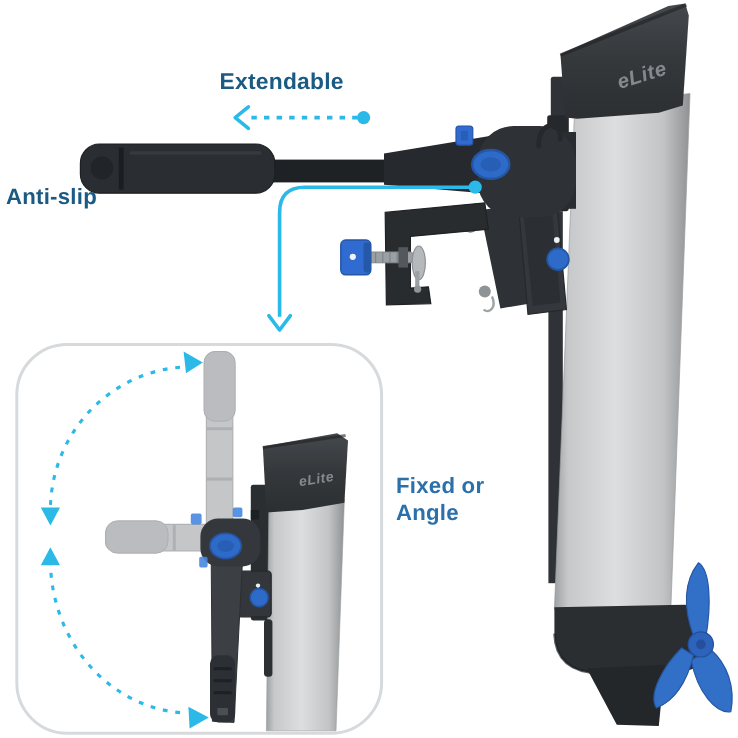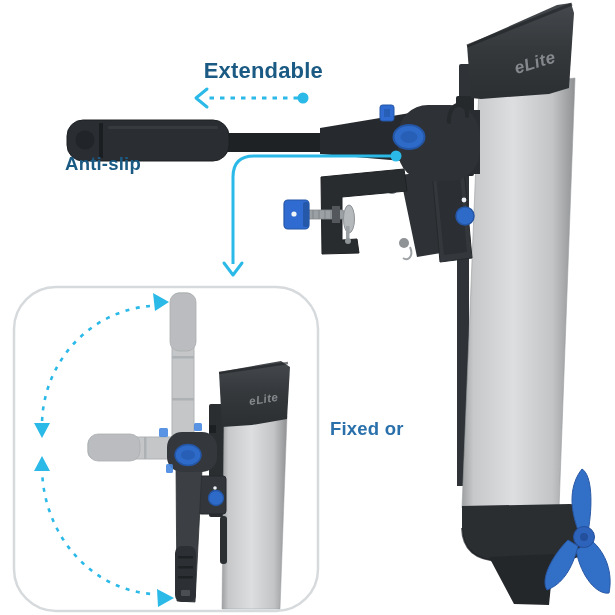--- a/index.html
+++ b/index.html
@@ -2,23 +2,23 @@
 <html><head>
 <meta charset="utf-8">
 <style>
   html,body{margin:0;padding:0;background:#ffffff;}
   .stage{
     position:relative;width:615px;height:615px;background:#ffffff;overflow:hidden;
     font-family:"Liberation Sans",sans-serif;
   }
   .scene{position:absolute;left:0;top:0;}
   .lbl{position:absolute;font-weight:bold;letter-spacing:.2px;}
-  .lbl-extendable{left:183px;top:58px;width:140px;text-align:right;font-size:22px;color:#1a5a83;}
-  .lbl-antislip{left:5px;top:152px;width:196px;text-align:center;font-size:18.5px;line-height:23px;color:#1a5a83;}
-  .lbl-angle{left:330px;top:418px;font-size:18.5px;line-height:21.5px;color:#2a70ab;}
+  .lbl-extendable{left:183px;top:58px;width:140px;text-align:left;font-size:19px;color:#1a5a83;}
+  .lbl-antislip{left:5px;top:152px;width:196px;text-align:left;font-size:18.5px;line-height:23px;color:#1a5a83;}
+  .lbl-angle{left:330px;top:394px;font-size:18.5px;line-height:21.5px;color:#2a70ab;}
   .logo-text{font-family:"Liberation Sans",sans-serif;font-style:italic;font-weight:bold;fill:#85898d;letter-spacing:.5px;}
 </style>
 </head>
 <body>
 
 <div class="stage">
 
   <svg class="scene" width="615" height="615" viewBox="0 0 615 615">
     <defs>
       <linearGradient id="silver" x1="0" y1="0" x2="1" y2="0">
@@ -184,15 +184,16 @@
   </svg>
 
   <div class="lbl lbl-extendable">Extendable</div>
 
   <div class="lbl lbl-antislip">
     <div>Anti-slip</div>
   </div>
 
   <div class="lbl lbl-angle">
     <div>Fixed or</div>
+    <div>Angle</div>
   </div>
 
 </div>
 
 </body></html>

